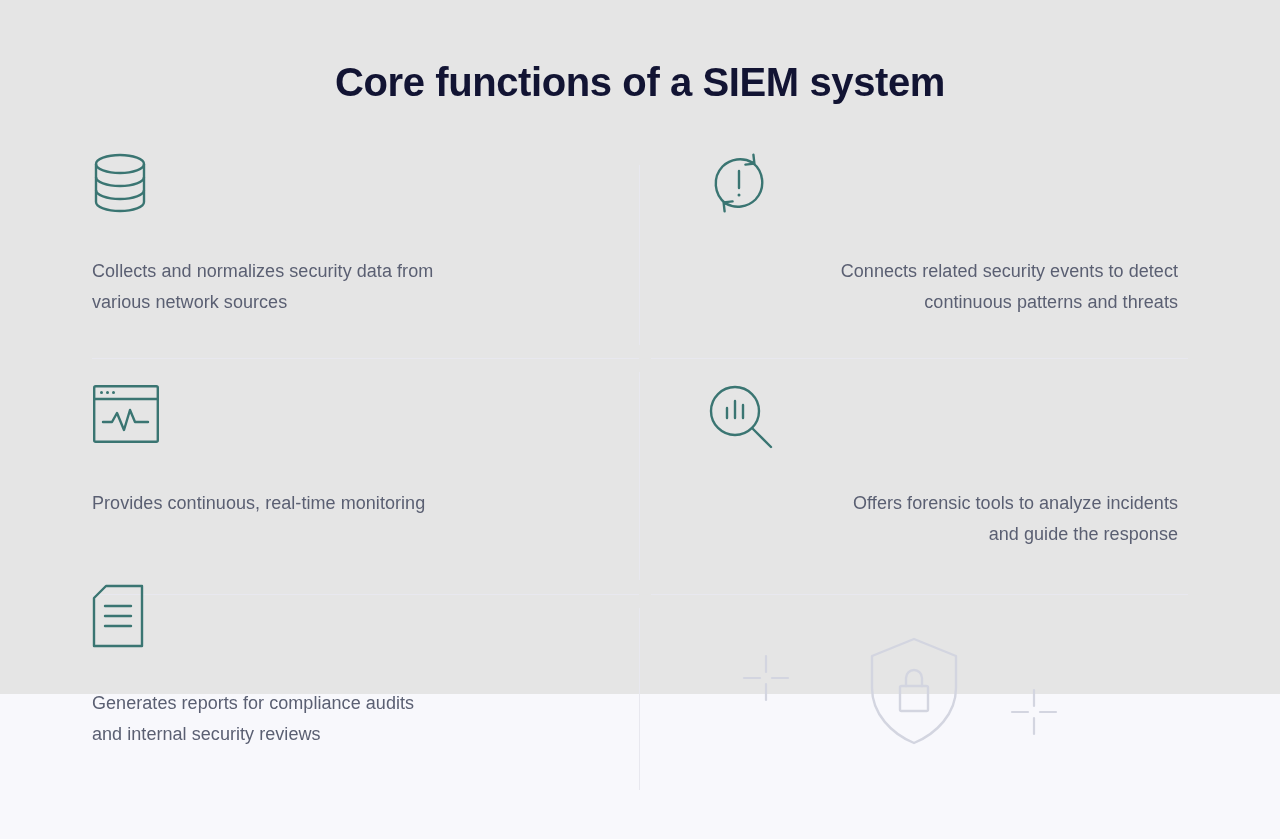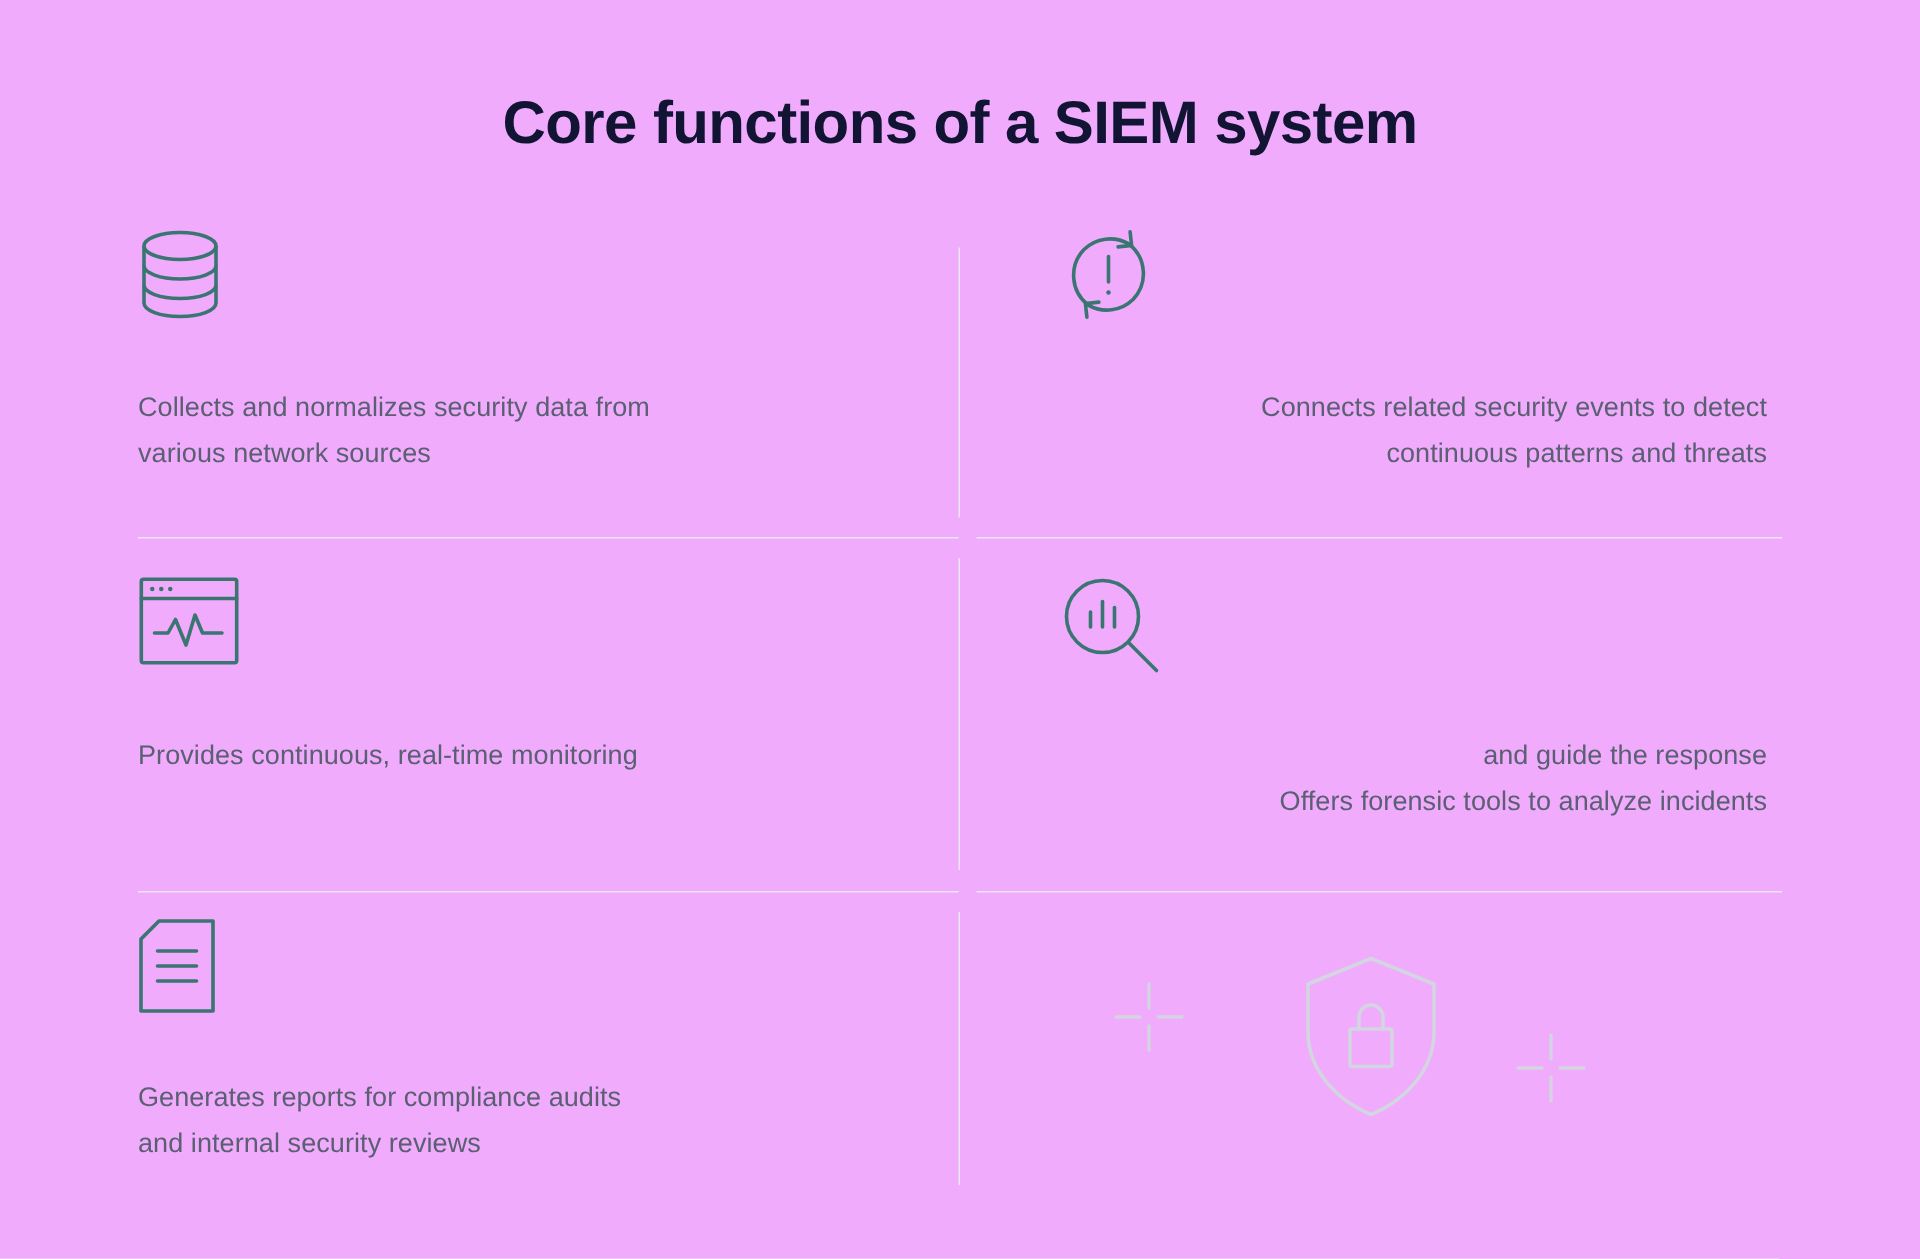--- a/index.html
+++ b/index.html
@@ -13,22 +13,22 @@
 
   body {
     background: #f8f8fc;
     font-family: "Liberation Sans", sans-serif;
     -webkit-font-smoothing: antialiased;
   }
 
   .infographic {
     position: relative;
     width: 1280px;
-    height: 839px;
-    background: #f0abfc;
+    height: 694px;
+    background: #e5e5e5;
   }
 
   
   .title {
     position: absolute;
     top: 58px;
     left: 0;
     width: 1280px;
     text-align: center;
     font-size: 40px;
@@ -50,21 +50,21 @@
   .cell {
     position: absolute;
     width: 520px;
   }
 
   .col-left  { left: 0px; }
   .col-right { left: 616px; text-align: right; }
 
   .row-1 { top: 0px;   height: 210px; }
   .row-2 { top: 232px; height: 210px; }
-  .row-3 { top: 460px; height: 200px; }
+  .row-3 { top: 432px; height: 200px; }
 
   .cell-icon {
     height: 78px;
     display: flex;
     align-items: flex-start;
     padding-top: 2px;
   }
 
   .cell-text {
     margin-top: 28px;
@@ -184,22 +184,22 @@
       <div class="cell-icon">
         <svg width="66" height="66" viewBox="0 0 66 66" fill="none" stroke="#3a7572" stroke-width="2.4" stroke-linecap="round" stroke-linejoin="round">
           <circle cx="27" cy="27" r="24"></circle>
           <line x1="44.5" y1="44.5" x2="63" y2="63"></line>
           <line x1="19" y1="34" x2="19" y2="24"></line>
           <line x1="27" y1="34" x2="27" y2="17"></line>
           <line x1="35" y1="34" x2="35" y2="21"></line>
         </svg>
       </div>
       <div class="cell-text">
+        <span class="ln">Offers forensic tools to analyze incidents</span>
         <span class="ln">and guide the response</span>
-        <span class="ln">Offers forensic tools to analyze incidents</span>
       </div>
     </div>
 
     <div class="cell col-left row-3">
       <div class="cell-icon">
         <svg width="52" height="64" viewBox="0 0 52 64" fill="none" stroke="#3a7572" stroke-width="2.4" stroke-linecap="round" stroke-linejoin="round">
           <path d="M14 2 L50 2 L50 62 L2 62 L2 14 Z"></path>
           <line x1="13" y1="22" x2="39" y2="22"></line>
           <line x1="13" y1="32" x2="39" y2="32"></line>
           <line x1="13" y1="42" x2="39" y2="42"></line>

